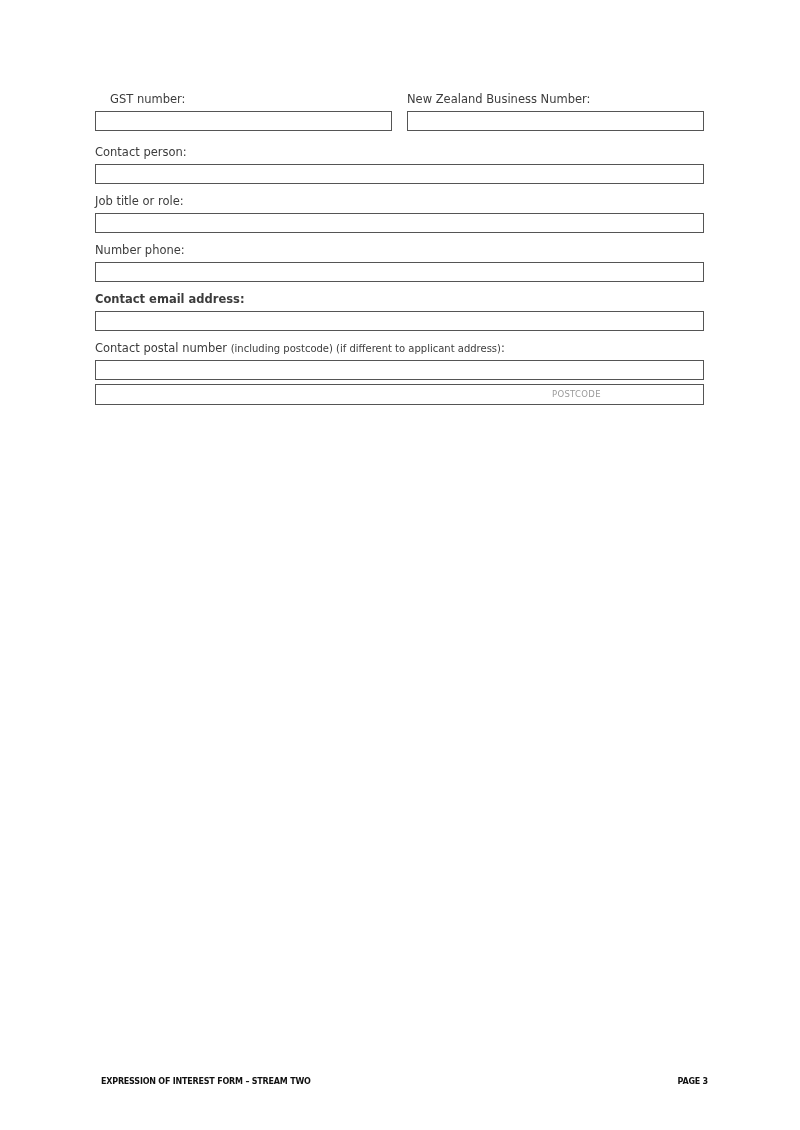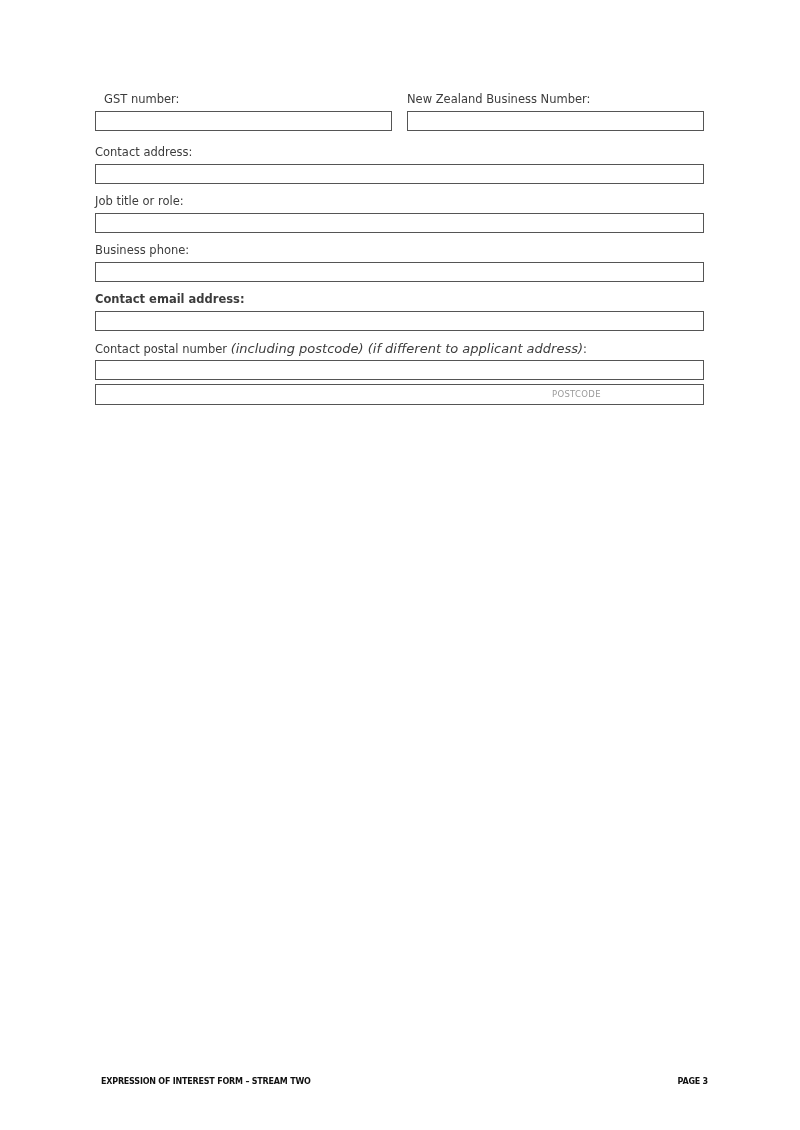--- a/index.html
+++ b/index.html
@@ -1,38 +1,38 @@
 <!DOCTYPE html>
 <html><head>
 <meta charset="utf-8">
 <style>
   html, body { margin:0; padding:0; background:#ffffff; }
   body { width:800px; height:1130px; position:relative; font-family:"DejaVu Sans", sans-serif; color:#3a3a3a; }
   .label { position:absolute; font-size:11.5px; color:#3c3c3c; white-space:nowrap; }
-  .label .note { font-style:italic; font-size:13px; }
+  .label .note { font-size:10px; }
   .box { position:absolute; border:1px solid #555; box-sizing:border-box; background:#fff; }
   .ph { position:absolute; font-size:8.5px; color:#9a9a9a; letter-spacing:0.3px; }
   .footer { position:absolute; top:1077px; font-size:8px; font-weight:bold; color:#111; letter-spacing:-0.2px;padding-left:6px; }
 </style>
 </head>
 <body>
 
-<div class="label" style="left:104px;top:92px;">GST number:</div>
+<div class="label" style="left:110px;top:92px;">GST number:</div>
 <div class="box" style="left:95px;top:111px;width:297px;height:20px;"></div>
 
 <div class="label" style="left:407px;top:92px;">New Zealand Business Number:</div>
 <div class="box" style="left:407px;top:111px;width:297px;height:20px;"></div>
 
-<div class="label" style="left:95px;top:145px;">Contact address:</div>
+<div class="label" style="left:95px;top:145px;">Contact person:</div>
 <div class="box" style="left:95px;top:164px;width:609px;height:20px;"></div>
 
 <div class="label" style="left:95px;top:194px;">Job title or role:</div>
 <div class="box" style="left:95px;top:213px;width:609px;height:20px;"></div>
 
-<div class="label" style="left:95px;top:243px;">Business phone:</div>
+<div class="label" style="left:95px;top:243px;">Number phone:</div>
 <div class="box" style="left:95px;top:262px;width:609px;height:20px;"></div>
 
 <div class="label" style="left:95px;top:292px;font-weight:bold;">Contact email address:</div>
 <div class="box" style="left:95px;top:311px;width:609px;height:20px;"></div>
 
 <div class="label" style="left:95px;top:341px;">
   <span>Contact postal number</span>
   <span class="note">(including postcode) (if different to applicant address)</span><span>:</span>
 </div>
 <div class="box" style="left:95px;top:360px;width:609px;height:20px;"></div>

